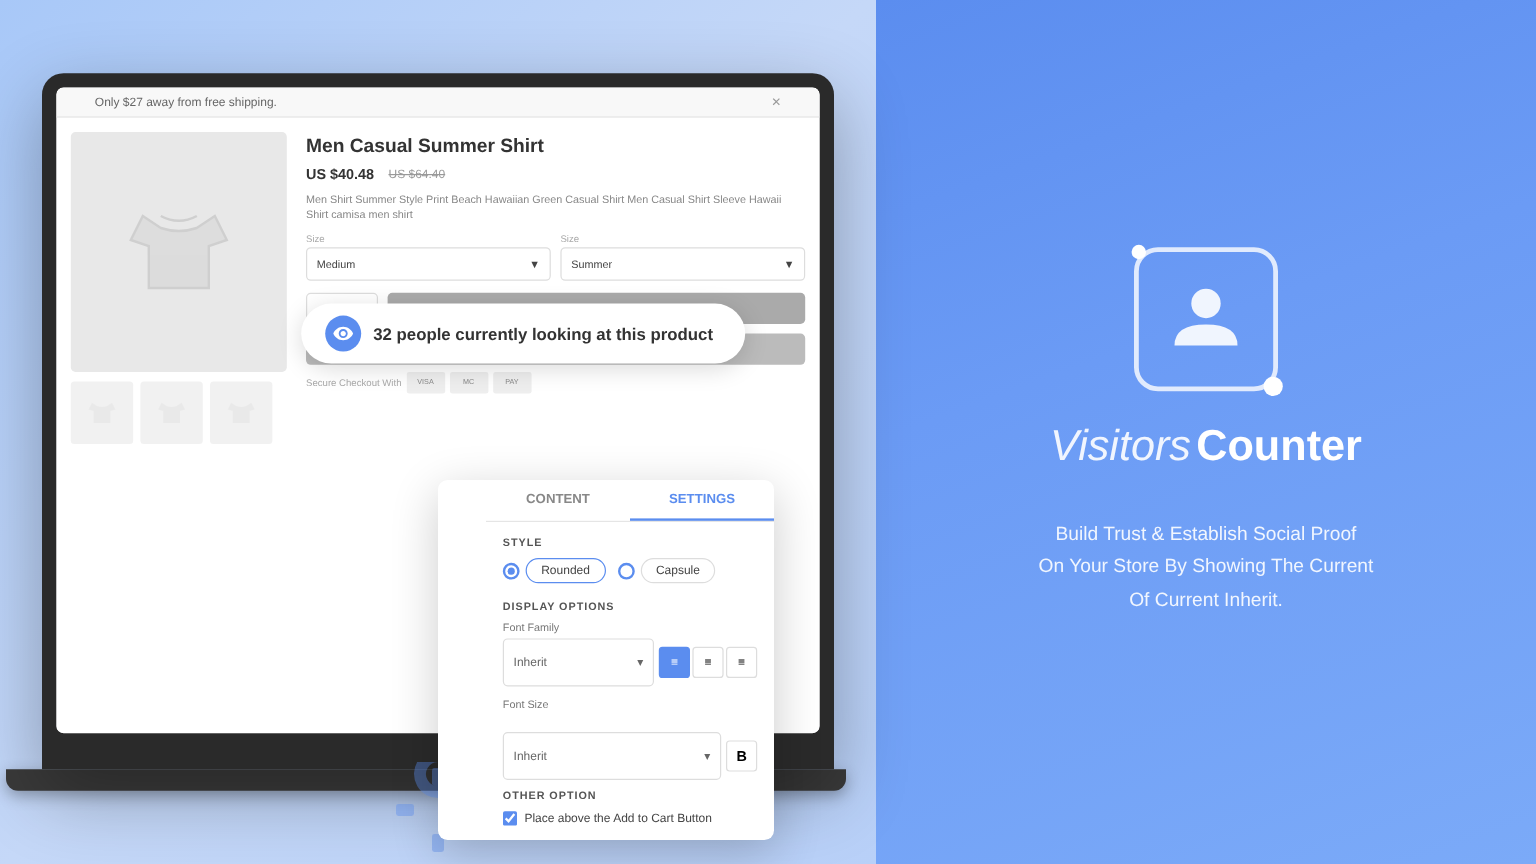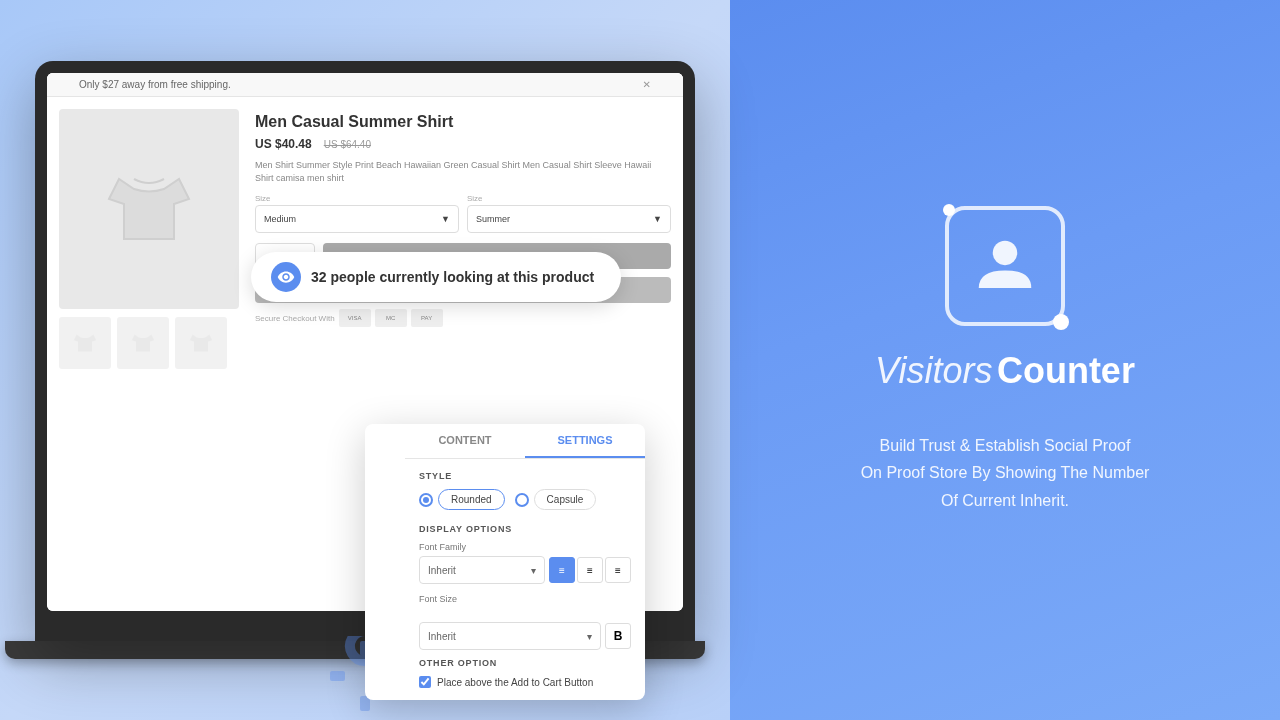--- a/index.html
+++ b/index.html
@@ -422,21 +422,21 @@
     }
 
     .input-with-align {
       display: flex;
       gap: 4px;
       align-items: center;
     }
 
     .dropdown-input {
       flex: 1;
-      height: 28px;
+      height: 40px;
       border: 1px solid #ddd;
       border-radius: 4px;
       padding: 0 8px;
       font-size: 10px;
       color: #666;
       display: flex;
       align-items: center;
       justify-content: space-between;
       gap: 24px;
     }
@@ -747,16 +747,16 @@
     <div class="icon-dot-br"></div>
   </div>
 
   <div class="app-title">
     <span class="app-title-italic">Visitors</span>
     <span class="app-title-bold">Counter</span>
   </div>
 
   <div class="app-subtitle">
     <span>Build Trust &amp; Establish Social Proof</span><br>
-    <span>On Proof Store By Showing The Number</span><br>
+    <span>On Your Store By Showing The Current</span><br>
     <span>Of Current Inherit.</span>
   </div>
 </div>
 
 </body></html>

